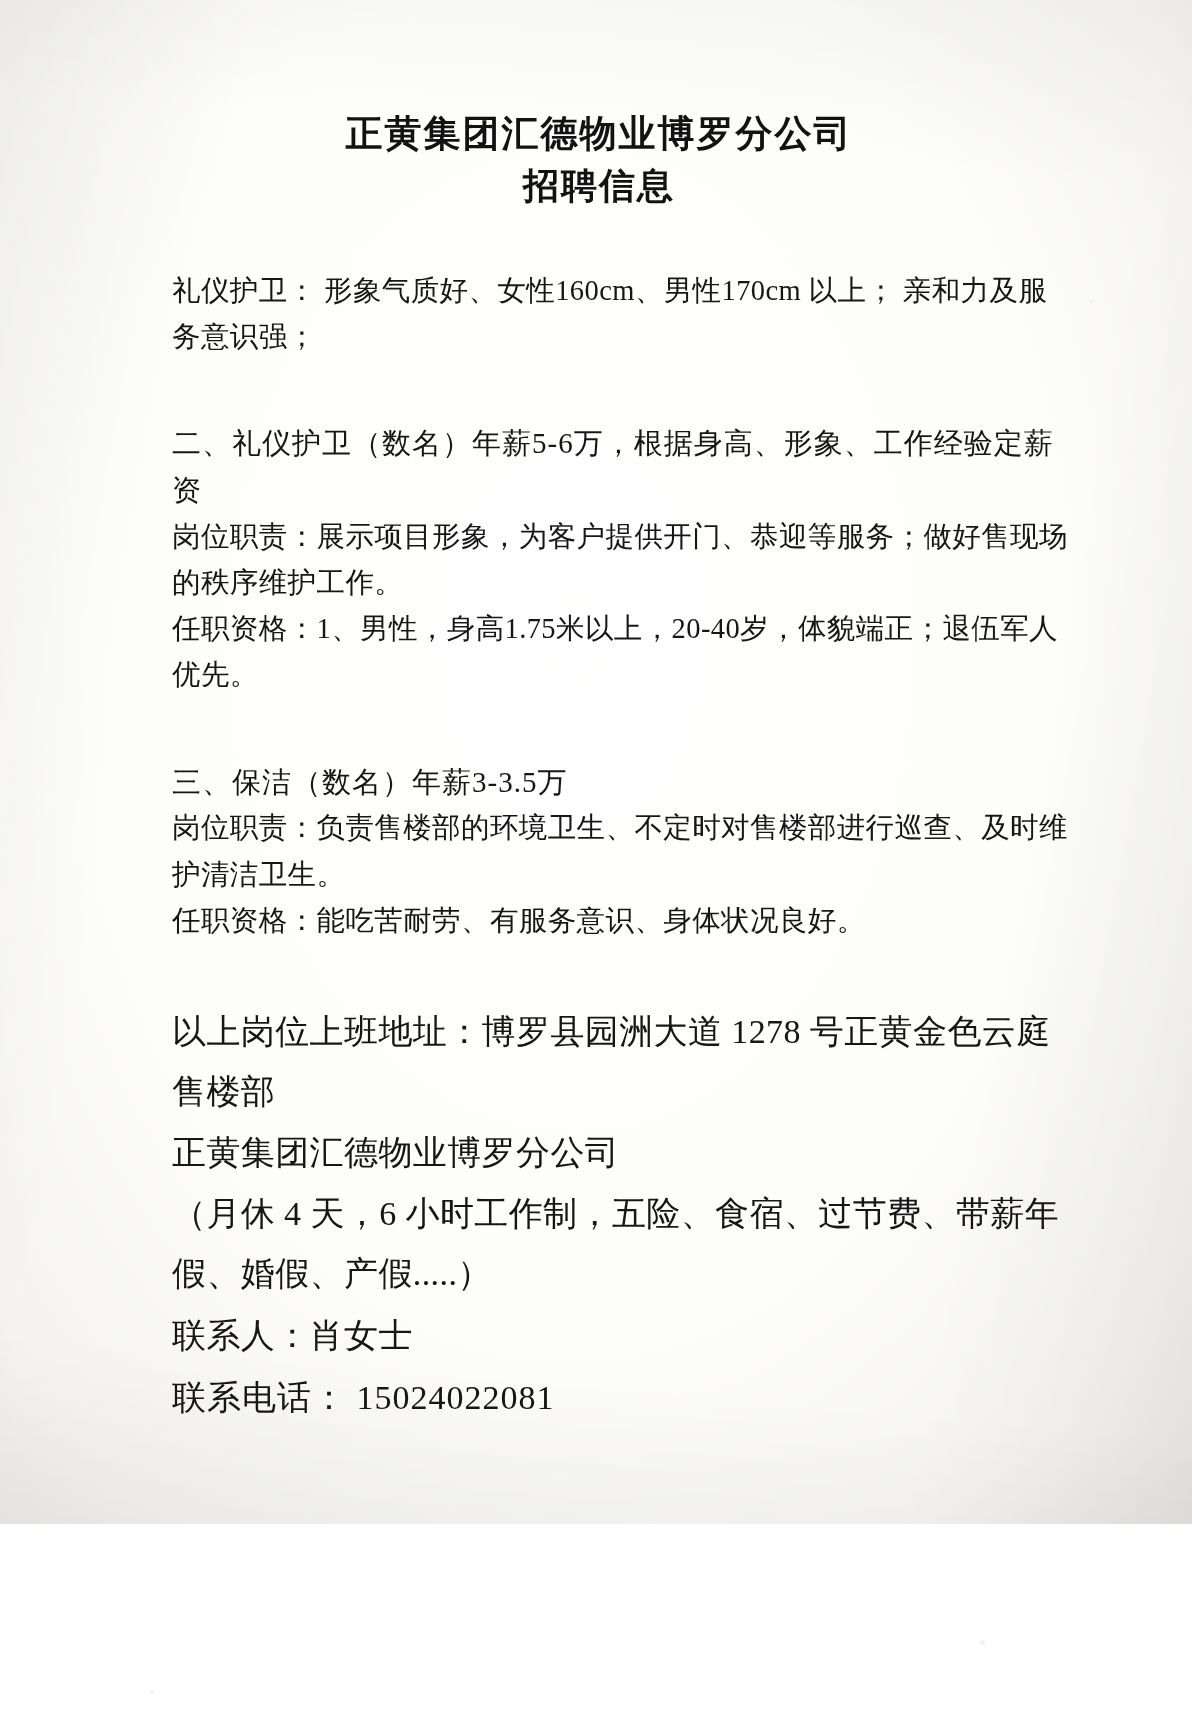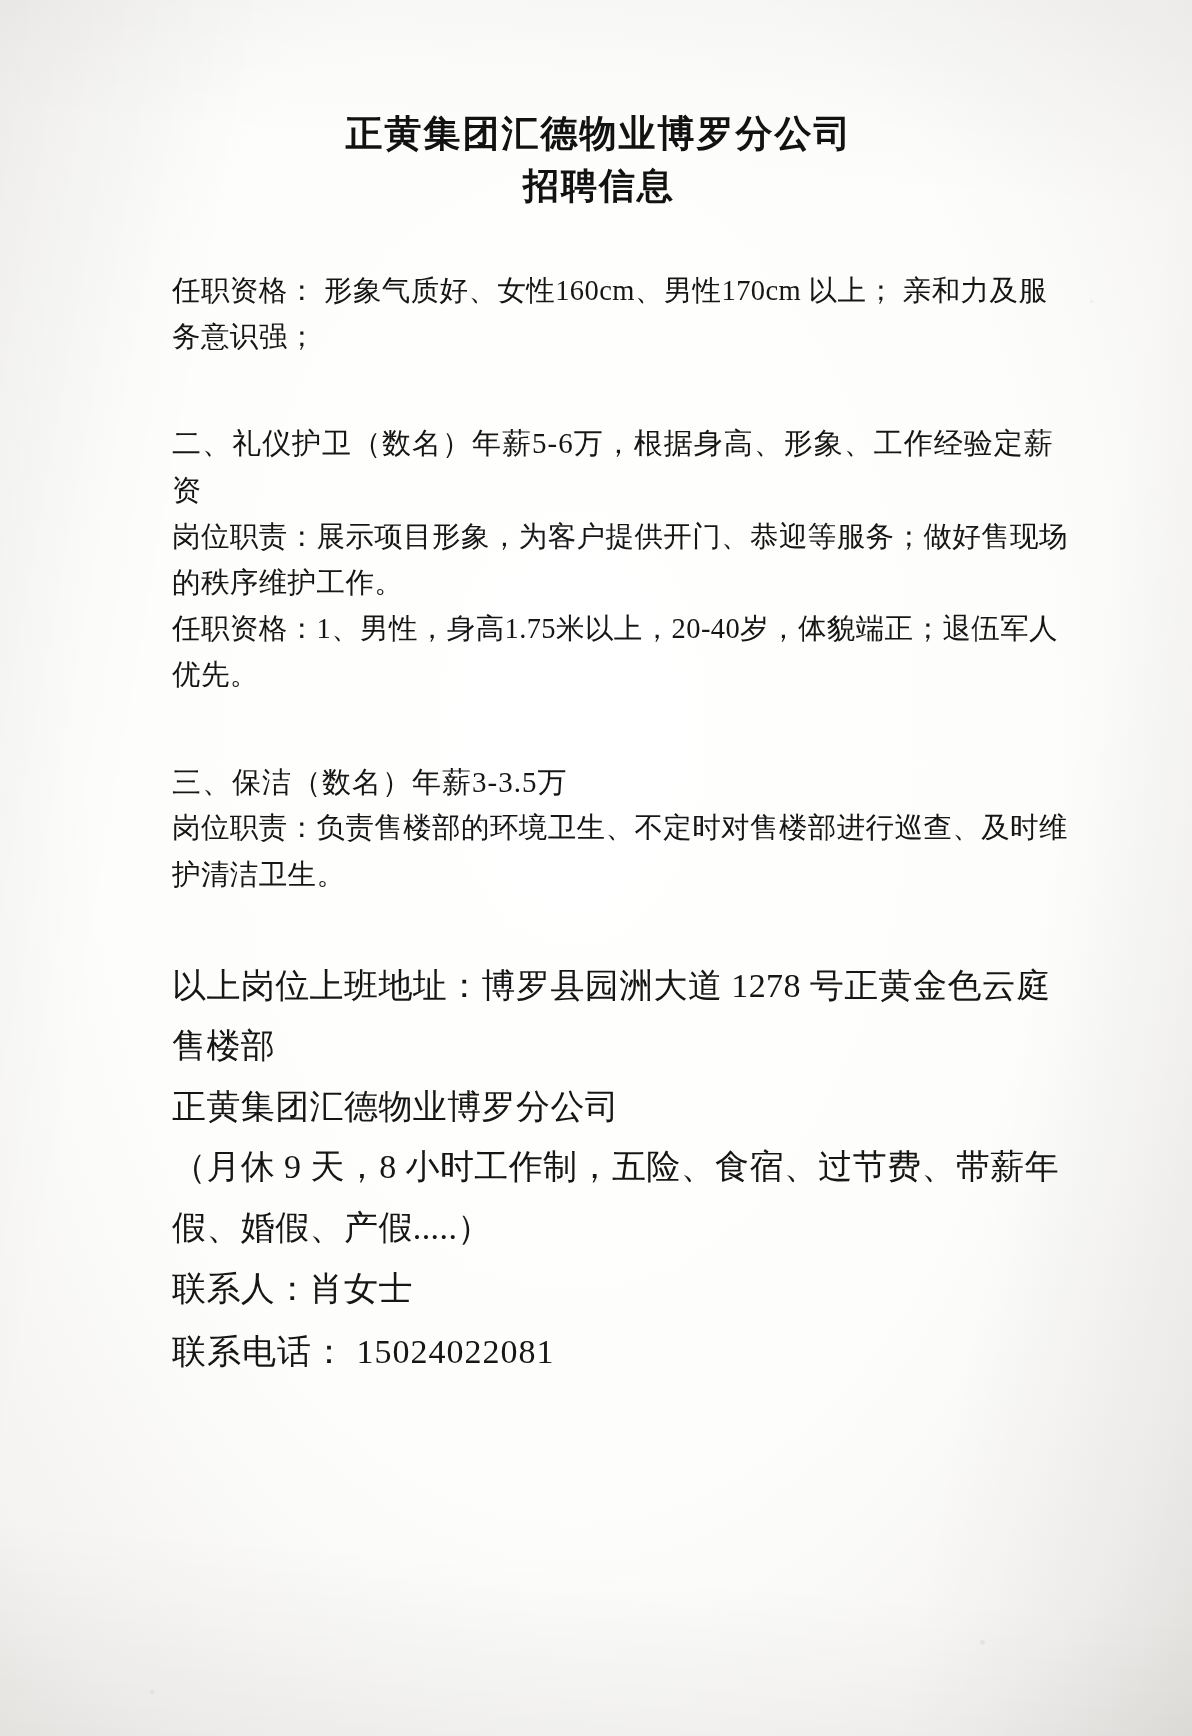--- a/index.html
+++ b/index.html
@@ -11,21 +11,21 @@
     height: 1736px;
     background: #ffffff;
     font-family: "Liberation Serif", "DejaVu Serif", serif;
     color: #1b1b1b;
     overflow: hidden;
   }
   
   .sheet {
     position: relative;
     width: 1192px;
-    height: 1736px;
+    height: 1524px;
     background:
       radial-gradient(ellipse at 48% 42%, #ffffff 0%, #fdfdfb 55%, #f4f3f1 85%, #eceae7 100%);
     box-sizing: border-box;
     font-family: Liberation Serif, serif;
   }
   .sheet::after {
     content: "";
     position: absolute;
     inset: 0;
     pointer-events: none;
@@ -103,42 +103,43 @@
   <div class="speckle" style="left:1090px; top:300px; width:3px; height:3px;"></div>
 
   <div class="content">
 
     <div class="title-block">
       <div class="title-line">正黄集团汇德物业博罗分公司</div>
       <div class="title-line sub">招聘信息</div>
     </div>
 
     <div class="section">
-      <p class="para">任职资格： 形象气质好、女性160cm、男性170cm 以上； 亲和力及服务意识强；</p>
+      <p class="para">礼仪护卫： 形象气质好、女性160cm、男性170cm 以上； 亲和力及服务意识强；</p>
     </div>
 
     <div class="block-gap"></div>
 
     <div class="section">
       <p class="para heading-item">二、礼仪护卫（数名）年薪5-6万，根据身高、形象、工作经验定薪资</p>
       <p class="para">岗位职责：展示项目形象，为客户提供开门、恭迎等服务；做好售现场的秩序维护工作。</p>
       <p class="para">任职资格：1、男性，身高1.75米以上，20-40岁，体貌端正；退伍军人优先。</p>
     </div>
 
     <div class="block-gap"></div>
 
     <div class="section">
       <p class="para heading-item">三、保洁（数名）年薪3-3.5万</p>
       <p class="para">岗位职责：负责售楼部的环境卫生、不定时对售楼部进行巡查、及时维护清洁卫生。</p>
+      <p class="para">任职资格：能吃苦耐劳、有服务意识、身体状况良好。</p>
     </div>
 
     <div class="footer-block">
       <p class="para">以上岗位上班地址：博罗县园洲大道 1278 号正黄金色云庭售楼部</p>
       <p class="para">正黄集团汇德物业博罗分公司</p>
-      <p class="para">（月休 9 天，8 小时工作制，五险、食宿、过节费、带薪年假、婚假、产假.....）</p>
+      <p class="para">（月休 4 天，6 小时工作制，五险、食宿、过节费、带薪年假、婚假、产假.....）</p>
       <div class="contact">
         <p class="para">联系人：肖女士</p>
         <p class="para phone">联系电话： 15024022081</p>
       </div>
     </div>
 
   </div>
 </div>
 
 </body></html>

